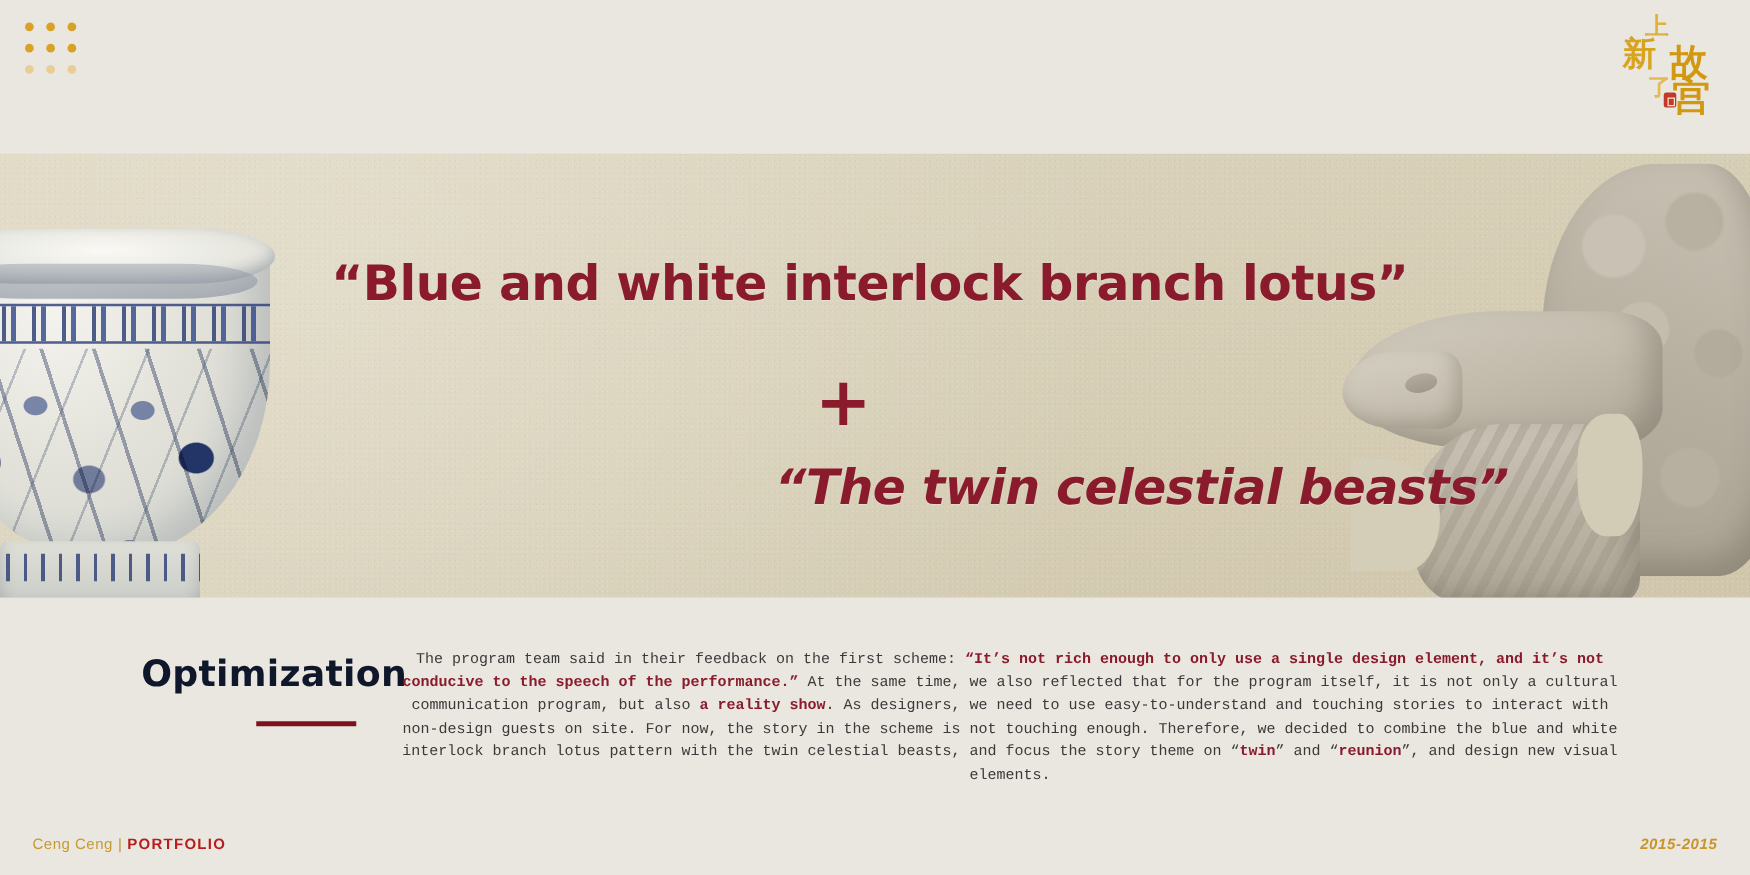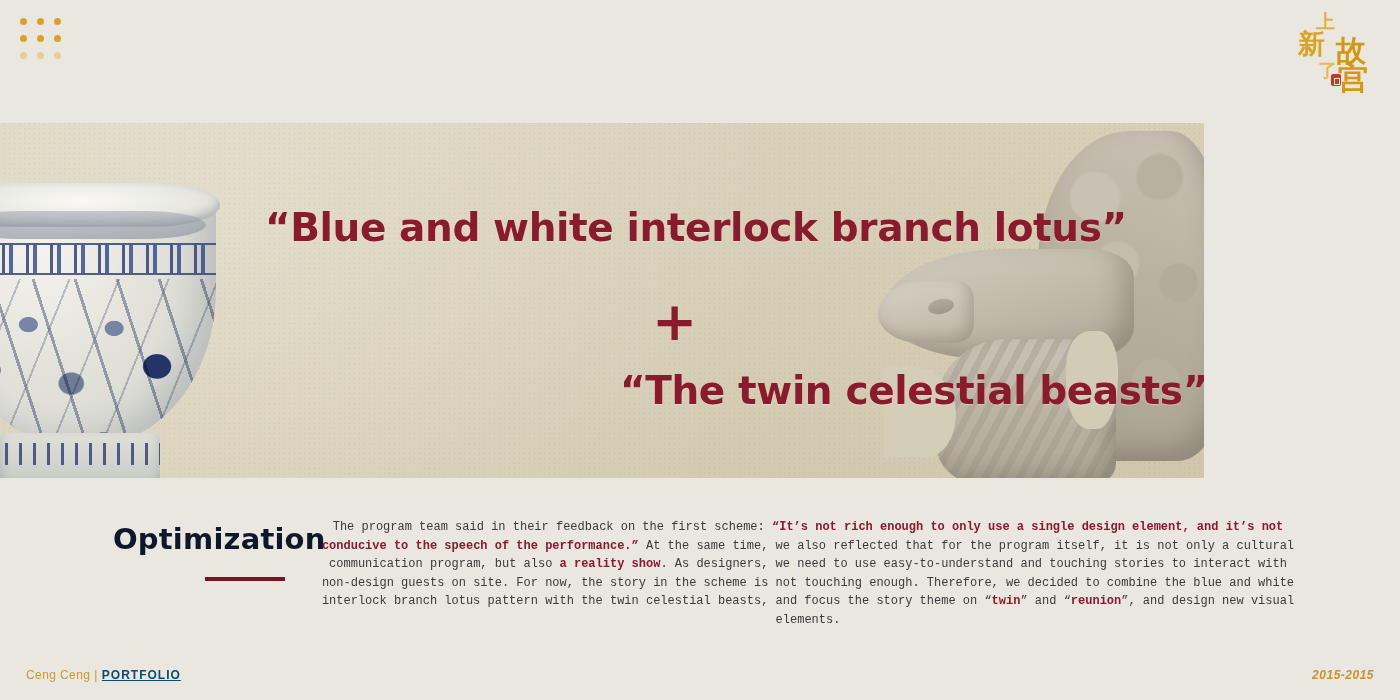--- a/index.html
+++ b/index.html
@@ -45,21 +45,21 @@
     position:absolute; left:45px; top:68px;
     width:10px; height:12px; background:#C0392B; border-radius:2px;
   }
   .logo-seal::after {
     content:""; position:absolute; left:3px; top:4px;
     width:4px; height:5px; border:1px solid #F3E3C8;
   }
 
   
   .banner {
-    position:absolute; left:0; top:123px; width:1204px; height:355px;
+    position:absolute; left:0; top:123px; width:1400px; height:355px;
     background:
       radial-gradient(circle at 18% 28%, rgba(255,255,255,.22) 0%, rgba(255,255,255,0) 55%),
       linear-gradient(160deg, #DDD6C0 0%, #D8D0B8 45%, #CFC6AC 100%);
     overflow:hidden;
   }
   .banner-noise {
     position:absolute; inset:0;
     background-image:
       radial-gradient(rgba(255,255,255,.35) 0.6px, transparent 0.7px),
       radial-gradient(rgba(120,110,85,.18) 0.6px, transparent 0.7px);
@@ -190,21 +190,21 @@
   .hero-line {
     position:absolute;
     font-family:"DejaVu Sans", sans-serif;
     font-weight:bold;
     color:#8A1B2D;
     letter-spacing:-.4px;
     text-shadow:0 1px 0 rgba(255,255,255,.28);
     white-space:nowrap;
   }
   .hero-line-1 { left:265px; top:82px; font-size:39px; }
-  .hero-line-2 { left:620px; top:245px; font-size:39px; }
+  .hero-line-2 { left:620px; top:245px; font-size:39px;font-style:italic; }
   .hero-plus {
     position:absolute; left:652px; top:172px;
     font-family:"DejaVu Sans", sans-serif;
     font-weight:bold; font-size:54px; color:#8A1B2D; line-height:1;
   }
 
   
   .lower { position:absolute; left:0; top:478px; width:1400px; height:160px; }
   .section-title {
     position:absolute; left:113px; top:44px;
@@ -223,21 +223,21 @@
   }
   .body-copy b { color:#8A1B2D; font-weight:bold; }
 
   
   .footer { position:absolute; left:0; bottom:0; width:1400px; height:56px; }
   .footer-left {
     position:absolute; left:26px; bottom:18px;
     font-family:"Liberation Sans", sans-serif; font-size:12px; color:#C79A33;
     letter-spacing:.4px;
   }
-  .footer-left .brand { font-weight:bold; color:#0c4a6e; letter-spacing:1px;text-decoration:underline; }
+  .footer-left .brand { font-weight:bold; color:#b91c1c; letter-spacing:1px; }
   .footer-left .sep { color:#C99429; margin:0 4px; }
   .footer-right {
     position:absolute; right:26px; bottom:18px;
     font-family:"Liberation Sans", sans-serif; font-size:12px;
     font-weight:bold; font-style:italic; color:#C99429; letter-spacing:.5px;
   }
 </style>
 </head>
 <body>
 

